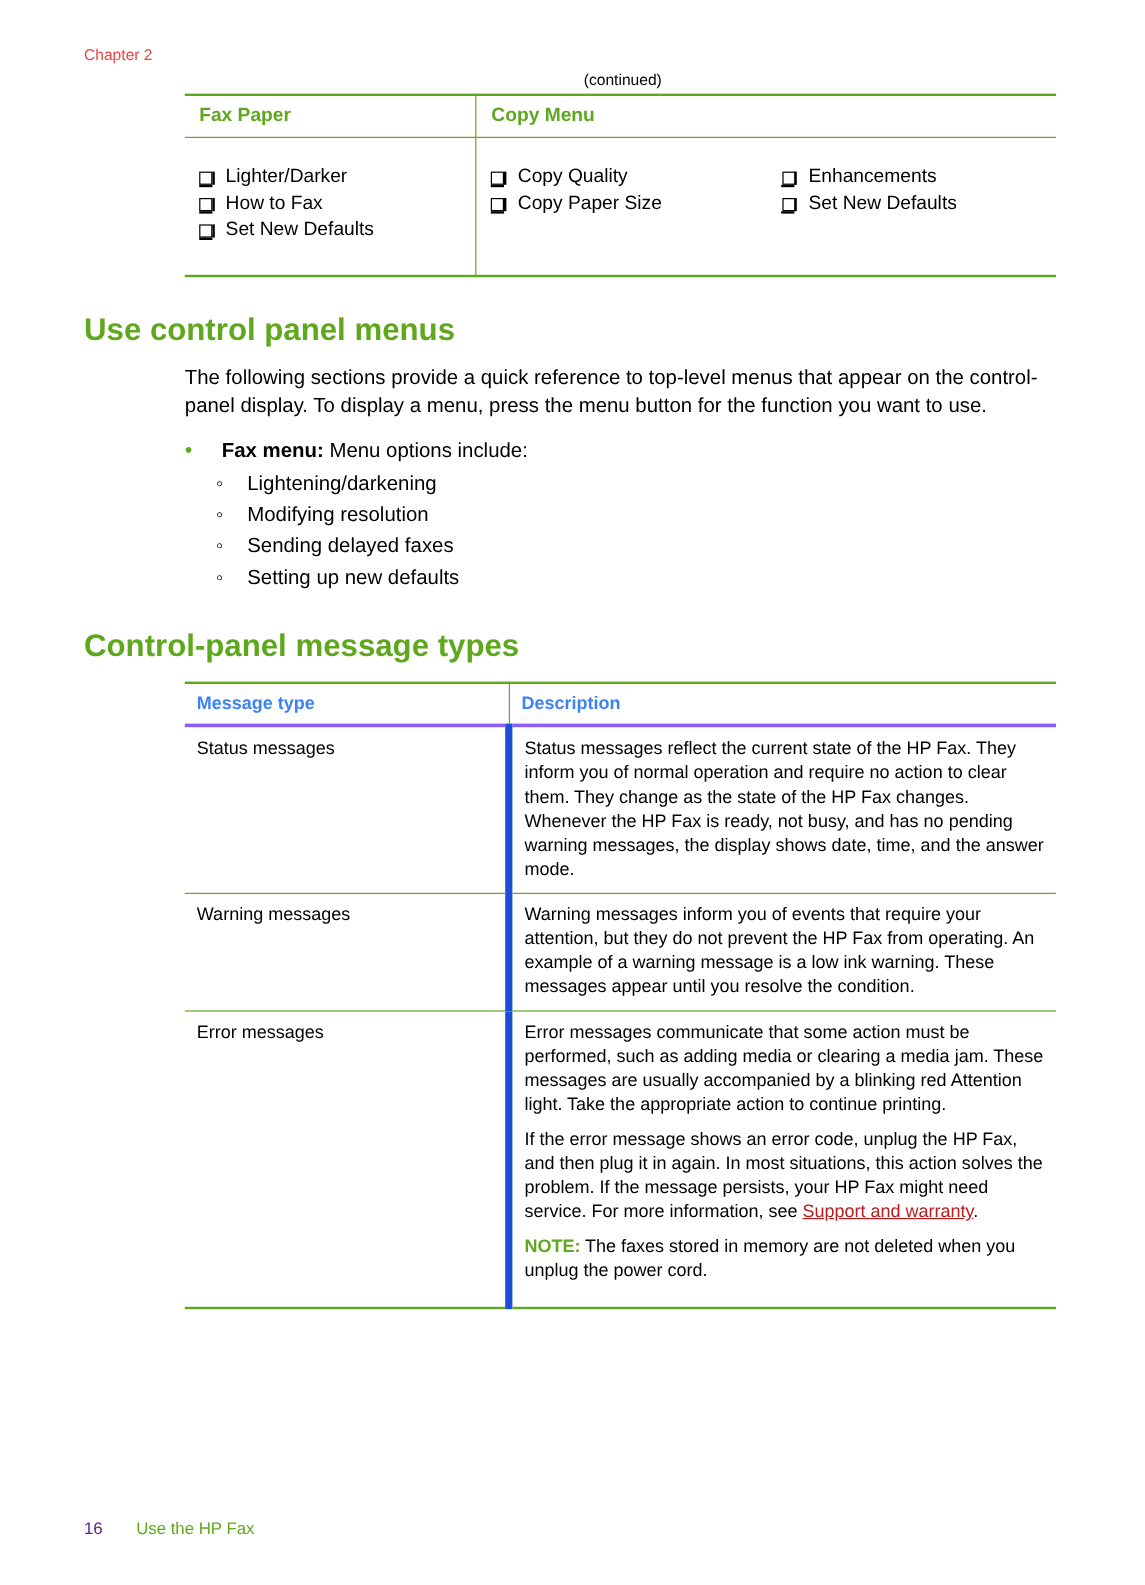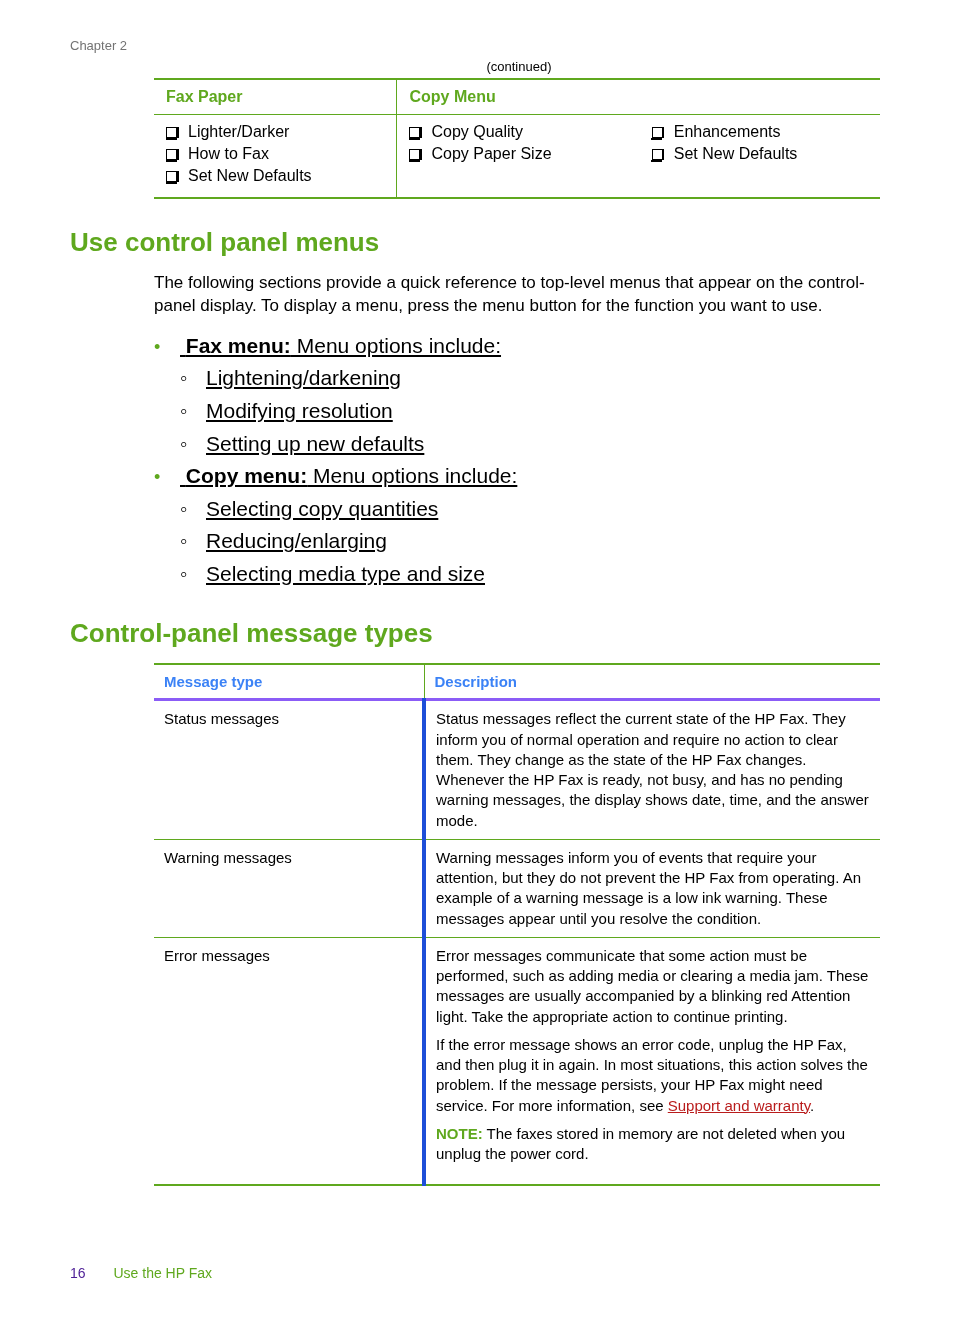--- a/index.html
+++ b/index.html
@@ -6,21 +6,21 @@
     body {
       font-family: Arial, Helvetica, sans-serif;
       background: #fff;
       width: 954px;
       height: 1321px;
       position: relative;
       padding: 38px 70px 40px 70px;
       color: #000;
     }
     .chapter-label {
-      color: #737373;
+      color: #ef4444;
       font-size: 13px;
       margin-bottom: 6px;
     }
     .continued-label {
       font-size: 13px;
       margin-left: 84px;
       margin-bottom: 4px;
       text-align: center;
     }
     .menu-table {
@@ -35,21 +35,21 @@
       font-weight: bold;
       text-align: left;
       font-size: 16px;
       padding: 8px 12px;
       border-bottom: 1px solid #5fa81e;
       border-right: 1px solid #5fa81e;
     }
     .menu-table th:last-child { border-right: none; }
     .menu-table td {
       vertical-align: top;
-      padding: 8px 12px;
+      padding: 24px 12px;
       border-right: 1px solid #5fa81e;
       font-size: 16px;
     }
     .menu-table td:last-child { border-right: none; }
     .box-item { display: flex; align-items: flex-start; margin-bottom: 4px; }
     .box-marker {
       display: inline-block;
       width: 11px; height: 11px;
       border: 1.5px solid #000;
       margin-right: 11px;
@@ -83,23 +83,22 @@
     }
     .body-text {
       font-size: 17px;
       line-height: 1.35;
       margin-left: 84px;
       margin-bottom: 12px;
     }
     ul.outer-list {
       list-style: none;
       margin-left: 84px;
-      font-size: 21px;
+      font-size: 17px;
       line-height: 1.55;
-      text-decoration: underline;
     }
     ul.outer-list > li::before {
       content: '•';
       color: #5fa81e;
       display: inline-block;
       width: 26px;
       font-size: 18px;
     }
     ul.inner-list {
       list-style: none;
@@ -130,21 +129,21 @@
       border-bottom: 3px solid #8b5cf6;
       border-right: 1px solid #5fa81e;
     }
     .msg-table th:last-child { border-right: none; }
     .msg-table td {
       vertical-align: top;
       padding: 8px 10px;
       font-size: 15px;
       line-height: 1.35;
       border-top: 1px solid #5fa81e;
-      border-right: 4px solid #1d4ed8;
+      border-right: 6px solid #1d4ed8;
     }
     .msg-table td:last-child { border-right: none; }
     .msg-table td p { margin-bottom: 8px; }
     .msg-table td p:last-child { margin-bottom: 12px; }
     .link { color: #b91c1c; text-decoration: underline; }
     .note-label { color: #5fa81e; font-weight: bold; }
 
     .footer {
       position: absolute;
       bottom: 40px;
@@ -213,29 +212,22 @@
 
 <h2 class="section">Use control panel menus</h2>
 <p class="body-text">The following sections provide a quick reference to top-level menus that appear on the control-panel display. To display a menu, press the menu button for the function you want to use.</p>
 
 <ul class="outer-list">
   <li>
     <span class="bold">Fax menu:</span><span> Menu options include:</span>
     <ul class="inner-list">
       <li><span>Lightening/darkening</span></li>
       <li><span>Modifying resolution</span></li>
+      <li><span>Sending delayed faxes</span></li>
       <li><span>Setting up new defaults</span></li>
-    </ul>
-  </li>
-  <li>
-    <span class="bold">Copy menu:</span><span> Menu options include:</span>
-    <ul class="inner-list">
-      <li><span>Selecting copy quantities</span></li>
-      <li><span>Reducing/enlarging</span></li>
-      <li><span>Selecting media type and size</span></li>
     </ul>
   </li>
 </ul>
 
 <h2 class="section">Control-panel message types</h2>
 
 <table class="msg-table">
   <thead>
     <tr>
       <th style="width:270px">Message type</th>

